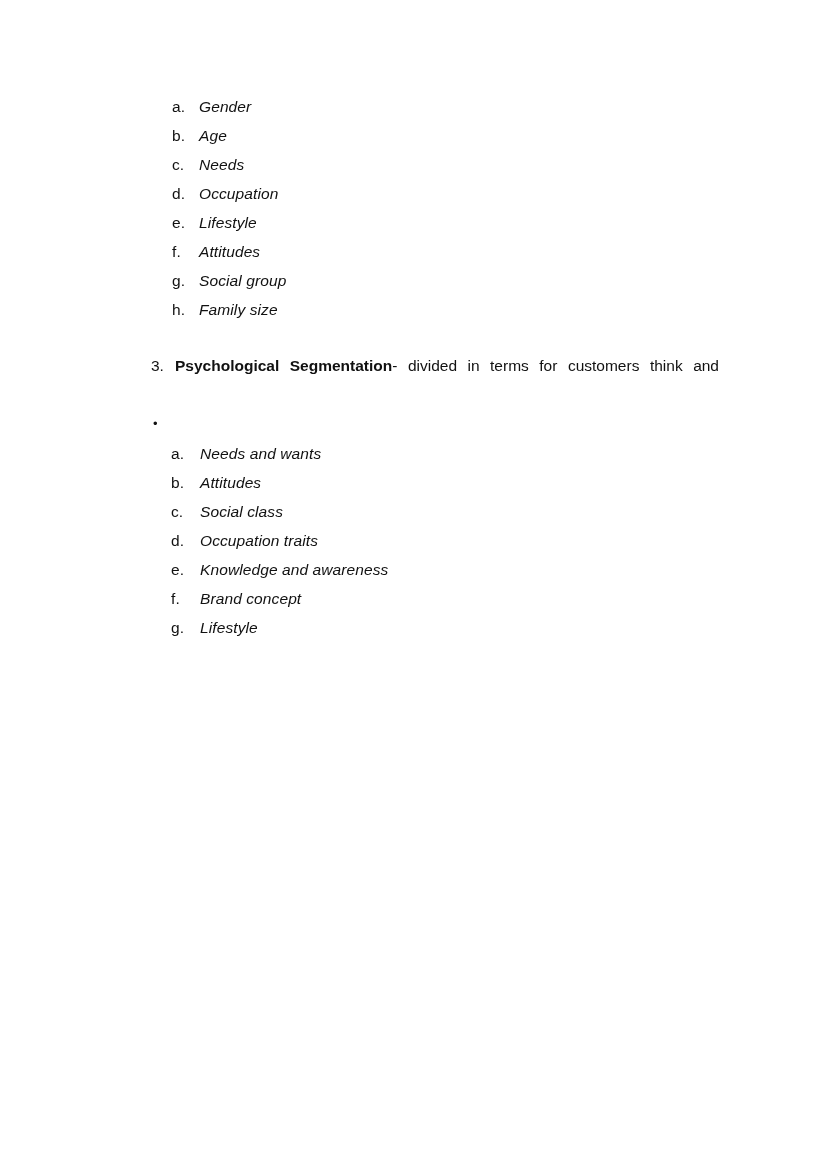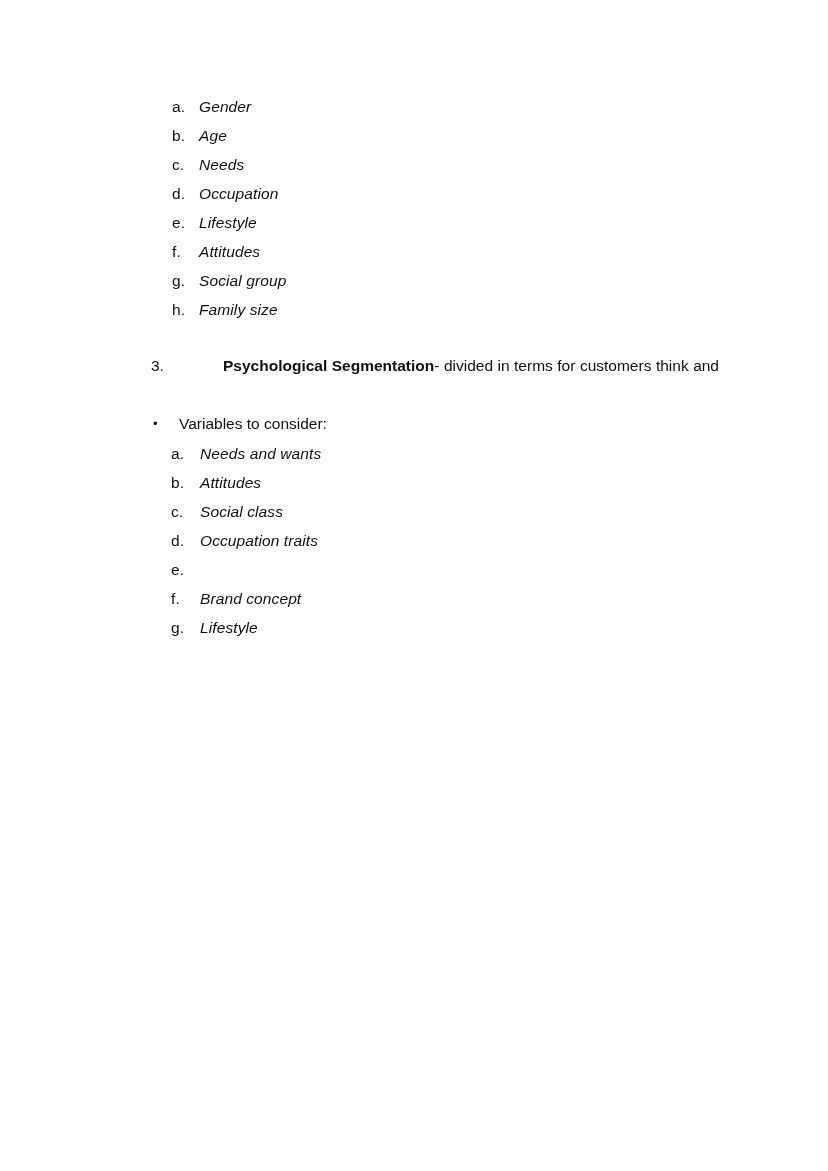--- a/index.html
+++ b/index.html
@@ -75,21 +75,20 @@
   }
   .num-body {
     flex: 1 1 auto;
     font-size: 15.5px;
     line-height: 29px;
     text-align: justify;
     text-justify: inter-word;
   }
   .num-body .lead {
     font-weight: bold;
-    margin-left: 48px;
   }
   .num-body .l1 {
     display: block;
     text-align: justify;
     text-align-last: justify;
     white-space: normal;
   }
   .num-body .l2 {
     display: block;
   }
@@ -164,21 +163,20 @@
     <div class="num-row">
       <div class="num-marker">3.</div>
       <div class="num-body">
         <span class="l1"><span class="lead">Psychological Segmentation</span><span>- divided in terms for customers think and</span></span>
       </div>
     </div>
   </div>
 
   <div id="bullet-row">
     <span class="bullet-glyph">•</span>
-    <span>Variables to consider:</span>
   </div>
 
   <ul class="list" id="alpha-list-bottom">
       <li class="li">
         <span class="marker">a.</span>
         <span class="itemtext">Needs and wants</span>
       </li>
       <li class="li">
         <span class="marker">b.</span>
         <span class="itemtext">Attitudes</span>
@@ -186,20 +184,21 @@
       <li class="li">
         <span class="marker">c.</span>
         <span class="itemtext">Social class</span>
       </li>
       <li class="li">
         <span class="marker">d.</span>
         <span class="itemtext">Occupation traits</span>
       </li>
       <li class="li">
         <span class="marker">e.</span>
+        <span class="itemtext">Knowledge and awareness</span>
       </li>
       <li class="li">
         <span class="marker">f.</span>
         <span class="itemtext">Brand concept</span>
       </li>
       <li class="li">
         <span class="marker">g.</span>
         <span class="itemtext">Lifestyle</span>
       </li>
     </ul>

